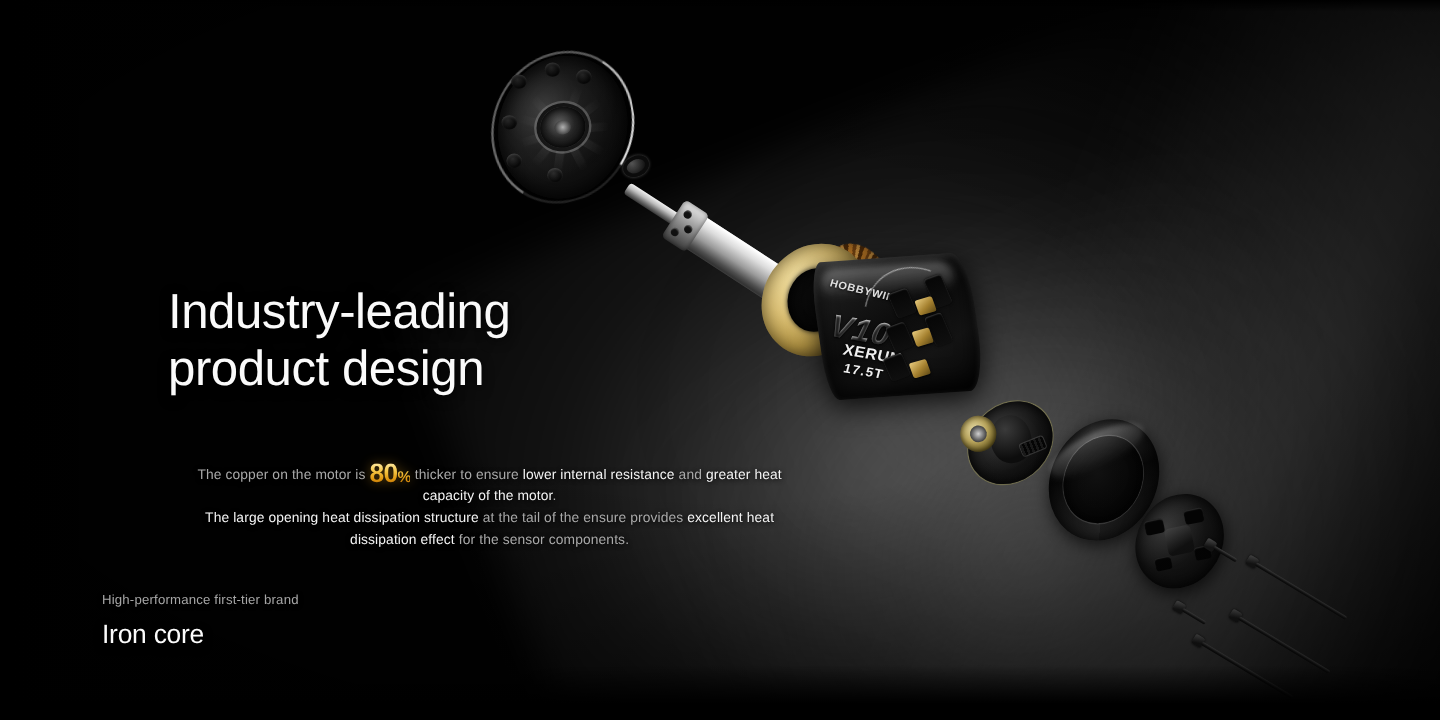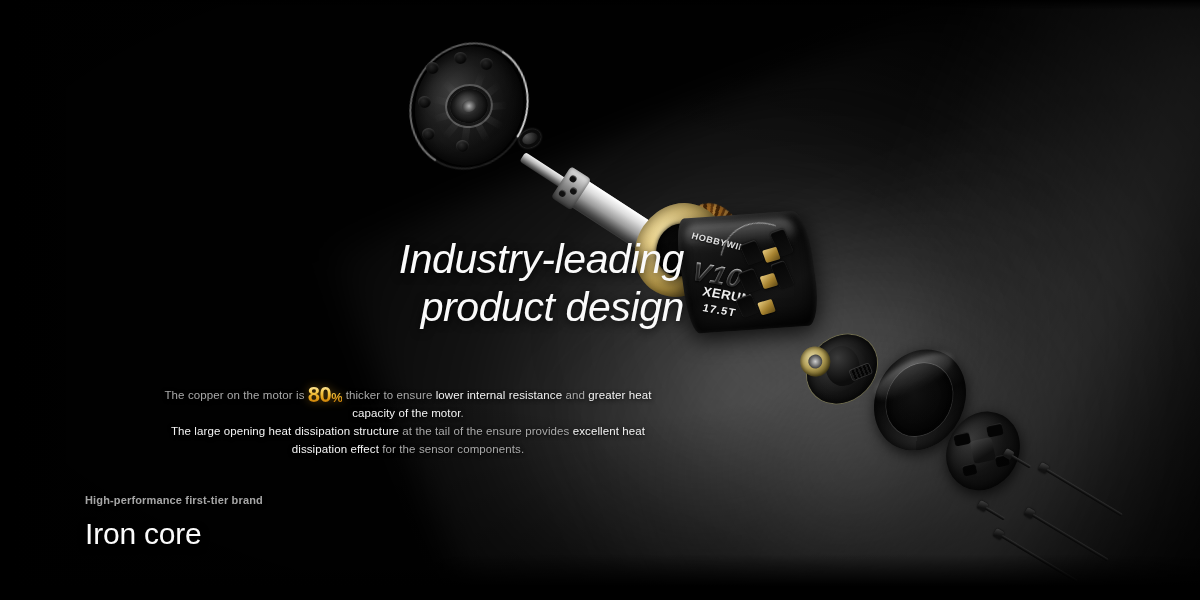--- a/index.html
+++ b/index.html
@@ -180,23 +180,23 @@
 
   
   .screw{position:absolute;transform-origin:0 50%;}
   .screw .head{position:absolute;left:0;top:0;width:9px;height:9px;border-radius:2px;
     background:linear-gradient(160deg,#6a6a6a,#1c1c1c 65%);box-shadow:0 0 2px rgba(0,0,0,.9);}
   .screw .shank{position:absolute;left:8px;top:3px;height:3px;border-radius:2px;
     background:linear-gradient(180deg,#5d5d5d,#1d1d1d 60%,#0b0b0b);}
 
   
   .headline{
-    position:absolute;left:164px;top:236px;width:520px;text-align:right;
+    position:absolute;left:140px;top:236px;width:520px;text-align:left;
     color:#fafafa;font-size:41px;line-height:1.17;font-weight:400;
-    letter-spacing:-.4px;text-shadow:0 2px 10px rgba(0,0,0,.85);font-style:italic;
+    letter-spacing:-.4px;text-shadow:0 2px 10px rgba(0,0,0,.85);
   }
   .headline .l{display:block;white-space:nowrap;}
 
   .subcopy{
     position:absolute;left:148px;top:386px;width:520px;text-align:center;
     font-size:11.5px;line-height:1.58;color:#a9a9a9;letter-spacing:.1px;
     text-shadow:0 1px 4px rgba(0,0,0,.9);
   }
   .subcopy b{color:#f4f4f4;font-weight:400;}
   .pct{
@@ -204,25 +204,25 @@
     vertical-align:-3px;letter-spacing:-.5px;
     background:linear-gradient(180deg,#ffe9a0 0%,#f5c542 38%,#e09a12 72%,#b96d05 100%);
     -webkit-background-clip:text;background-clip:text;color:transparent;
     text-shadow:none;filter:drop-shadow(0 0 5px rgba(240,170,30,.45));
   }
   .pct .sm{font-size:13px;}
 
   .features{position:absolute;left:0;top:494px;width:1200px;height:100px;}
   .feat{position:absolute;top:0;}
   .feat .kicker{
-    font-size:11px;color:#a6a6a6;font-weight:700;letter-spacing:.15px;margin-bottom:9px;
+    font-size:11px;color:#a6a6a6;font-weight:400;letter-spacing:.15px;margin-bottom:9px;
     text-shadow:0 1px 4px rgba(0,0,0,.9);white-space:nowrap;
   }
   .feat .title{
-    font-size:30px;color:#fbfbfb;font-weight:400;line-height:1.28;letter-spacing:-.2px;
+    font-size:22px;color:#fbfbfb;font-weight:400;line-height:1.28;letter-spacing:-.2px;
     text-shadow:0 2px 8px rgba(0,0,0,.9);
   }
   .f1{left:85px;} .f2{left:305px;} .f3{left:543px;} .f4{left:741px;}
 </style>
 </head>
 <body>
 
 <div class="banner">
 
   <div class="bg-base"></div>

